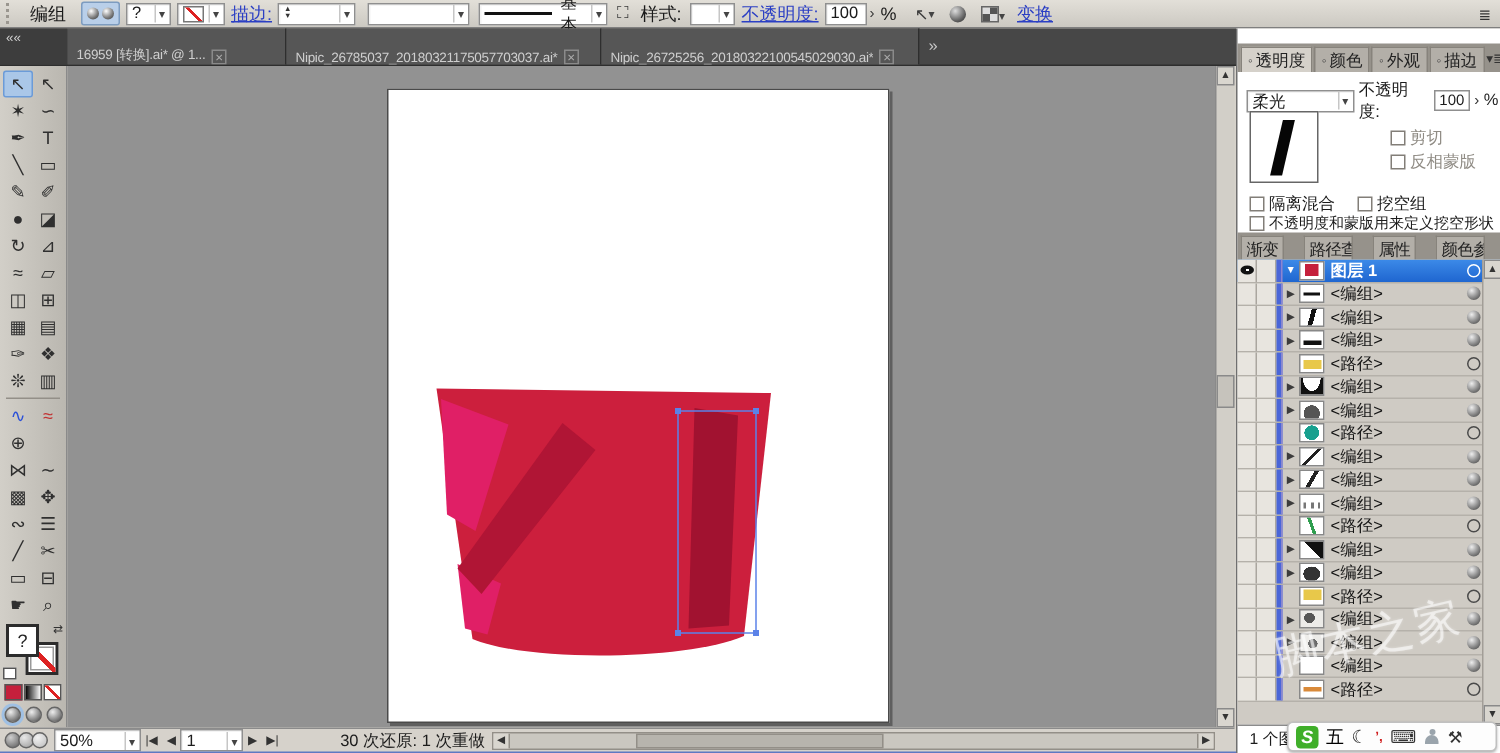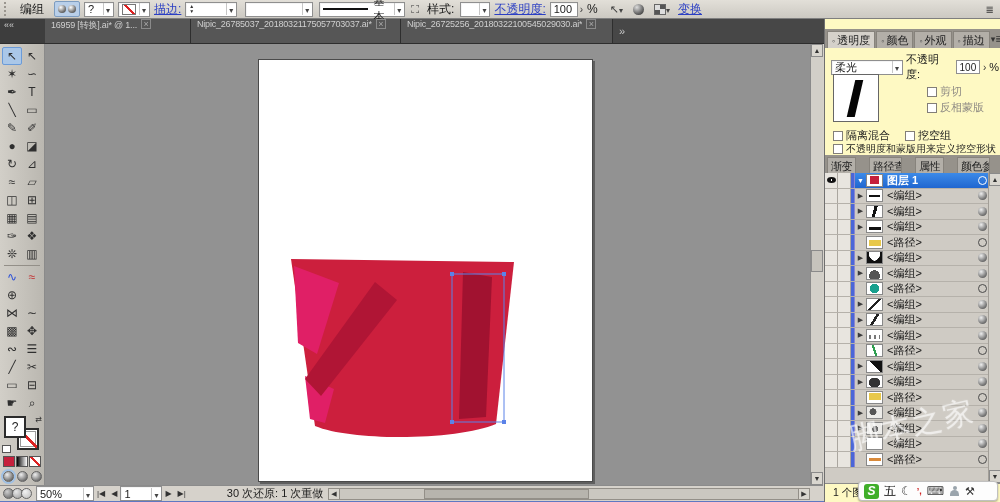--- a/index.html
+++ b/index.html
@@ -24,21 +24,21 @@
   .slashbox::after{content:"";position:absolute;inset:0;background:linear-gradient(45deg,transparent 44%,#d22 44%,#d22 58%,transparent 58%)}
   .linepreview{width:52px;height:2px;background:#111;margin-right:4px}
   .sphere{width:11px;height:11px;border-radius:50%;background:radial-gradient(circle at 35% 30%,#ddd,#666 60%,#222)}
   .checker{width:12px;height:11px;background:conic-gradient(#555 25%,#ddd 0 50%,#555 0 75%,#ddd 0);border:1px solid #666}
   .dockicon::before{content:"≣";font-size:10px;color:#333}
 
   
   #tabbar{position:absolute;left:0;top:19px;width:824px;height:25px;background:#474747;display:flex;align-items:stretch;border-bottom:1px solid #2e2e2e}
   #tooldockhead{width:45px;background:#3d3d3d;color:#cfcfcf;font-size:9px;display:flex;align-items:flex-start;padding:1px 0 0 4px}
   #tooldockhead::before{content:"««"}
-  .tab{display:flex;align-items:flex-start;gap:4px;padding:0 6px;background:#565656;border-right:1px solid #2e2e2e;color:#cfcfcf;font-size:9px;letter-spacing:-.2px;white-space:nowrap;overflow:hidden;cursor:pointer}
+  .tab{display:flex;align-items:flex-end;gap:4px;padding:0 6px;background:#565656;border-right:1px solid #2e2e2e;color:#cfcfcf;font-size:9px;letter-spacing:-.2px;white-space:nowrap;overflow:hidden;cursor:pointer}
   .tab.active{background:#a39f98;color:#161616}
   #tablist .tab:nth-of-type(1){width:146px}
   #tablist .tab:nth-of-type(2){width:210px}
   #tablist .tab:nth-of-type(3){width:212px}
   #tablist .tab:nth-of-type(4){width:177px}
   #tablist{display:flex}
   .tab-label{overflow:hidden;white-space:nowrap}
   .close-icon{flex:0 0 auto;width:10px;height:10px;border:1px solid #8a8a8a;font-size:9px;line-height:8px;text-align:center;color:#aaa}
   .tab.active .close-icon{border-color:#6a6a6a;color:#444}
   .close-icon::before{content:"×"}
@@ -96,21 +96,21 @@
   .histarrow{font-size:8px;color:#222;margin:0 6px}
   .histarrow::before{content:"▶"}
   #hscroll{position:absolute;left:328px;top:2px;width:482px;height:12px;background:#cac7c0;border:1px solid #938f88}
   .hbtn{position:absolute;top:0;width:11px;height:10px;background:#d9d6cf;font-size:7px;color:#333;text-align:center;line-height:10px}
   .hbtn.l{left:0;border-right:1px solid #938f88}.hbtn.l::before{content:"◀"}
   .hbtn.r{right:0;border-left:1px solid #938f88}.hbtn.r::before{content:"▶"}
   #hthumb{position:absolute;left:95px;top:0;width:165px;height:10px;background:#b7b4ad;border:1px solid #938f88}
   #bottomline{position:absolute;left:0;top:501px;width:1000px;height:1px;background:#5f78c2}
 
   
-  #rightpanel{position:absolute;left:824px;top:19px;width:176px;height:483px;background:#fef9c3;border-left:1px solid #6f6f6f}
+  #rightpanel{position:absolute;left:824px;top:19px;width:176px;height:483px;background:#ffffff;border-left:1px solid #6f6f6f}
   .pt-row{position:absolute;left:0;width:176px;height:19px;background:#96928b;display:flex;align-items:flex-end;gap:1px;padding-left:2px}
   .ptab{height:17px;padding:0 4px;background:#b3afa8;border:1px solid #87837c;border-bottom:none;font-size:11px;display:flex;align-items:center;gap:2px;color:#222;white-space:nowrap;overflow:hidden;cursor:pointer}
   .ptab.active{background:#d5d1ca}
   #ptabs2 .ptab{max-width:33px;padding:0 3px;letter-spacing:-.5px}
   .pdot::before{content:"◦";font-size:9px;color:#444}
   .pmenu{margin-left:auto;margin-right:3px;align-self:center;color:#333;font-size:9px}
   .pmenu::before{content:"▾≣"}
   #ptrow1{top:10px}
   #ptrow2{top:136px}
 

